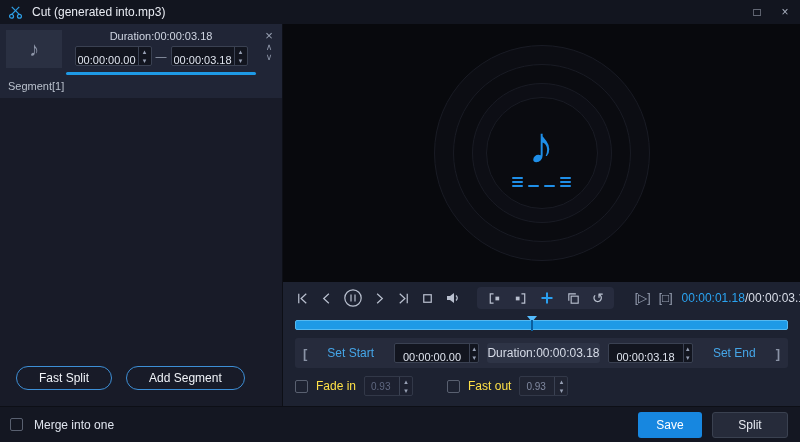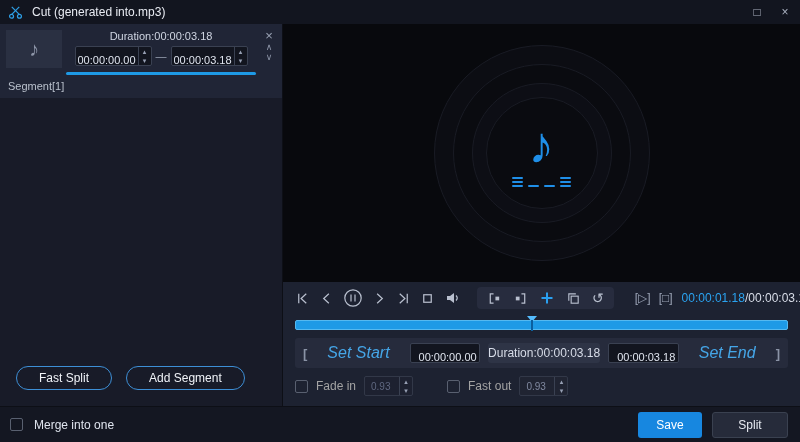--- a/index.html
+++ b/index.html
@@ -70,27 +70,27 @@
   
   .timeline { flex:0 0 22px; padding:6px 12px 4px; }
   .track { position:relative; height:10px; background:#1e9ae6; border-radius:2px; border:1px solid #55b9f0; }
   .playhead { position:absolute; top:-5px; width:0; height:0; cursor:ew-resize; }
   .playhead::before { content:""; position:absolute; left:-5px; top:0; border-left:5px solid transparent; border-right:5px solid transparent; border-top:6px solid #55bdff; }
   .playhead::after { content:""; position:absolute; left:-1px; top:4px; width:2px; height:11px; background:#0b5f9e; }
 
   
   .trimrow { flex:0 0 30px; margin:2px 12px 2px; background:#262b3c; border-radius:3px; display:flex; align-items:center; padding:0 8px; gap:8px; }
   .bracket { color:#8a93a6; font-weight:bold; font-size:13px; }
-  .set-btn { background:transparent; border:0; color:#45a6e8; font-size:16px; font-family:inherit; cursor:pointer; padding:0 12px; white-space:nowrap;font-style:italic; }
+  .set-btn { background:transparent; border:0; color:#45a6e8; font-size:12px; font-family:inherit; cursor:pointer; padding:0 12px; white-space:nowrap; }
   .trim-duration { flex:1 1 auto; text-align:center; font-size:12px; color:#d7dce8; background:#2e3446; border-radius:3px; height:20px; line-height:20px; }
 
   
   .faderow { flex:0 0 28px; margin:2px 12px 6px; display:flex; align-items:center; gap:8px; }
   .cb { appearance:none; -webkit-appearance:none; width:13px; height:13px; border:1px solid #596070; border-radius:2px; background:transparent; cursor:pointer; margin:0; }
-  .fade-label { font-size:12px; color:#a3a3a3; }
+  .fade-label { font-size:12px; color:#fde047; }
   .fadefield { display:inline-flex; align-items:stretch; background:#202432; border:1px solid #323848; border-radius:2px; height:20px; overflow:hidden; }
   .fadefield input { background:transparent; border:0; outline:0; color:#8089a0; font-size:10px; font-family:inherit; width:34px; padding:0 0 0 6px; }
   .fadefield.dim { background:#1d2130; }
   .fadefield.dim input { color:#5f6880; }
   .fade-gap { width:18px; }
 
   
   .footer { flex:0 0 36px; background:#141722; border-top:1px solid #0d0f16; display:flex; align-items:center; padding:0 10px; gap:10px; }
   .merge-wrap { display:flex; align-items:center; gap:11px; }
   .merge-label { font-size:12px; color:#dfe4ee; }

